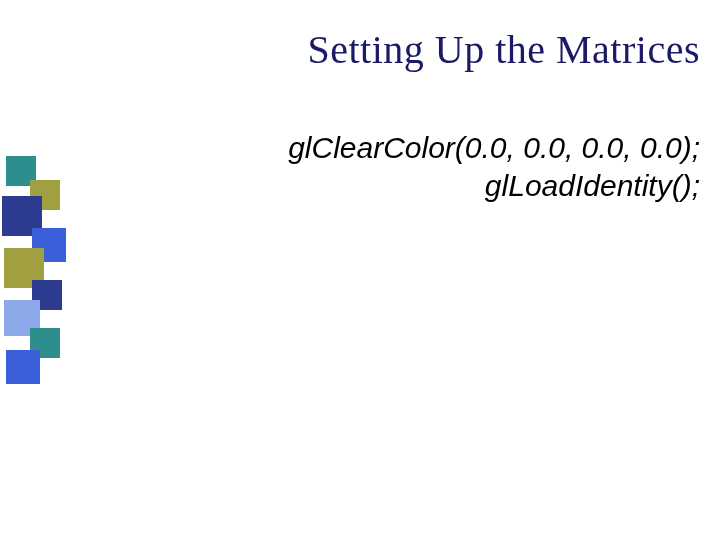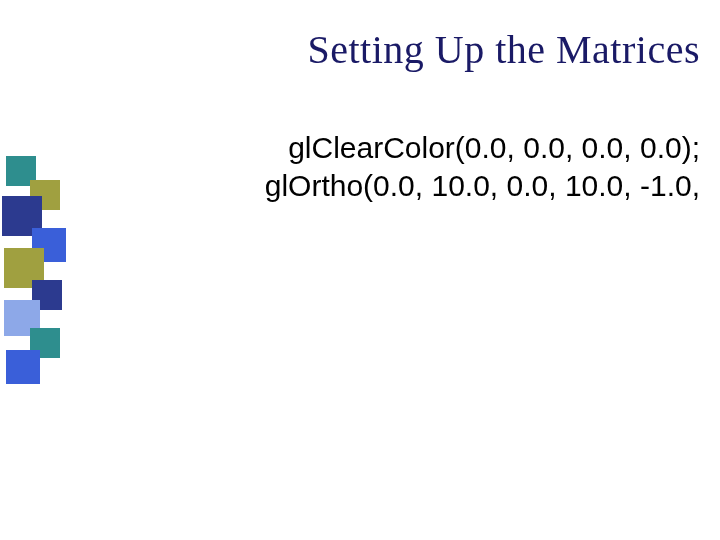--- a/index.html
+++ b/index.html
@@ -32,20 +32,21 @@
     color: #1a1a66;
     font-weight: 400;
     letter-spacing: 0.5px;
     margin-bottom: 56px;
   }
   .body {
     font-family: Arial, Helvetica, sans-serif;
     font-size: 30px;
     color: #000000;
     line-height: 1.28;
+    font-style: italic;
   }
   .ind1 { padding-left: 14px; }
   .ind2 { padding-left: 28px; }
 </style>
 </head>
 <body>
 
 <div class="decor">
   <div class="sq" style="left:6px; top:156px; width:30px; height:30px; background:#2e8e8e;"></div>
   <div class="sq" style="left:30px; top:180px; width:30px; height:30px; background:#a0a040;"></div>
@@ -55,15 +56,15 @@
   <div class="sq" style="left:32px; top:280px; width:30px; height:30px; background:#2c3a8f;"></div>
   <div class="sq" style="left:4px; top:300px; width:36px; height:36px; background:#8da8e8;"></div>
   <div class="sq" style="left:30px; top:328px; width:30px; height:30px; background:#2e8e8e;"></div>
   <div class="sq" style="left:6px; top:350px; width:34px; height:34px; background:#3a5fd9;"></div>
 </div>
 
 <div class="content">
   <h1 class="title">Setting Up the Matrices</h1>
   <div class="body">
     <div>glClearColor(0.0, 0.0, 0.0, 0.0);</div>
-    <div class="ind1">glOrtho(0.0, 10.0, 0.0, 10.0, -1.0,</div>
+    <div class="ind1">glLoadIdentity();</div>
   </div>
 </div>
 
 </body></html>

